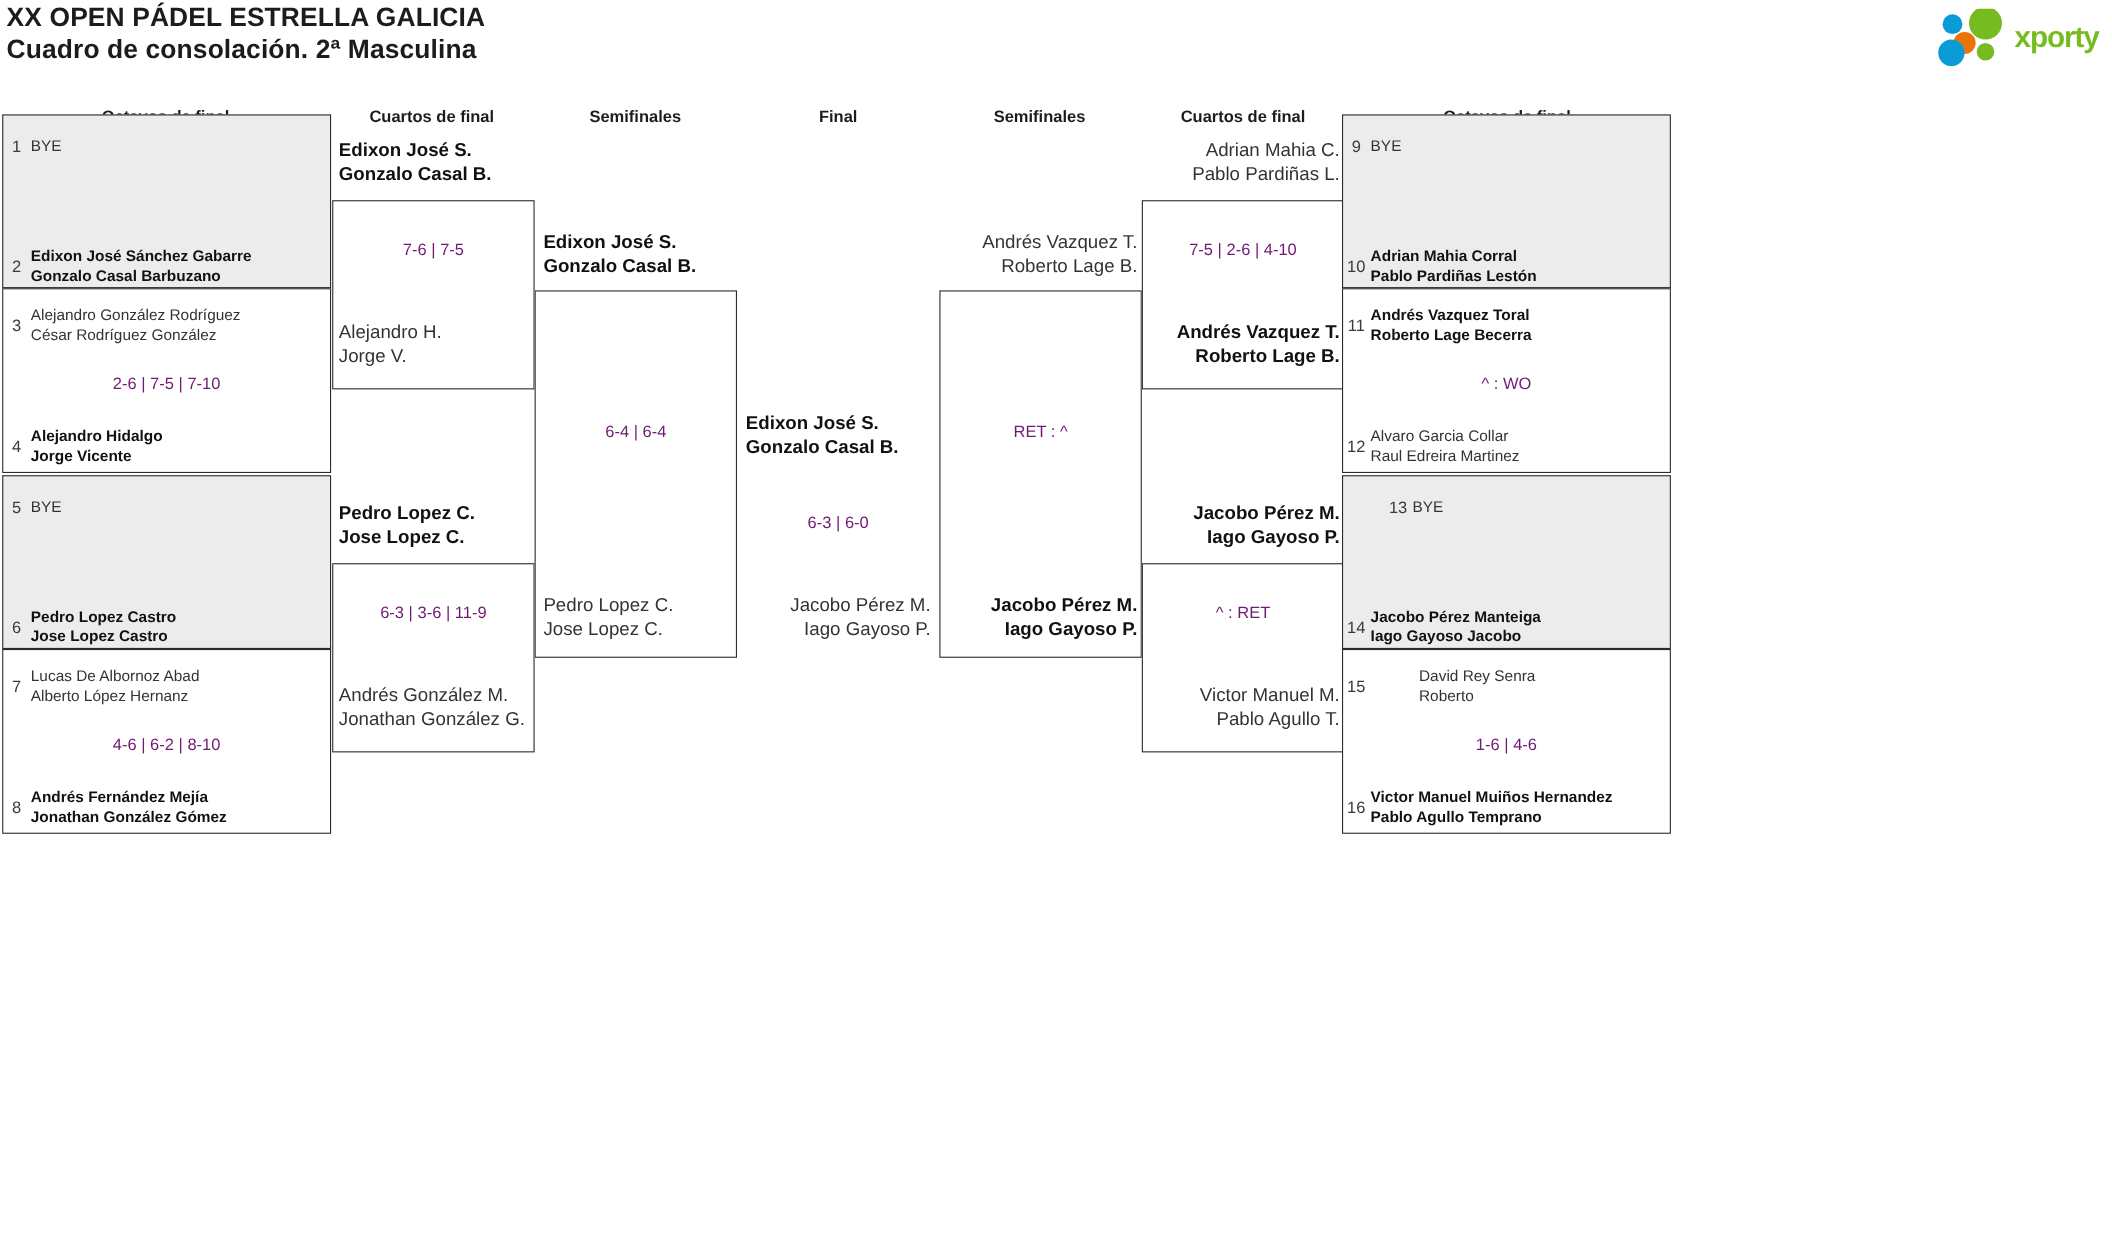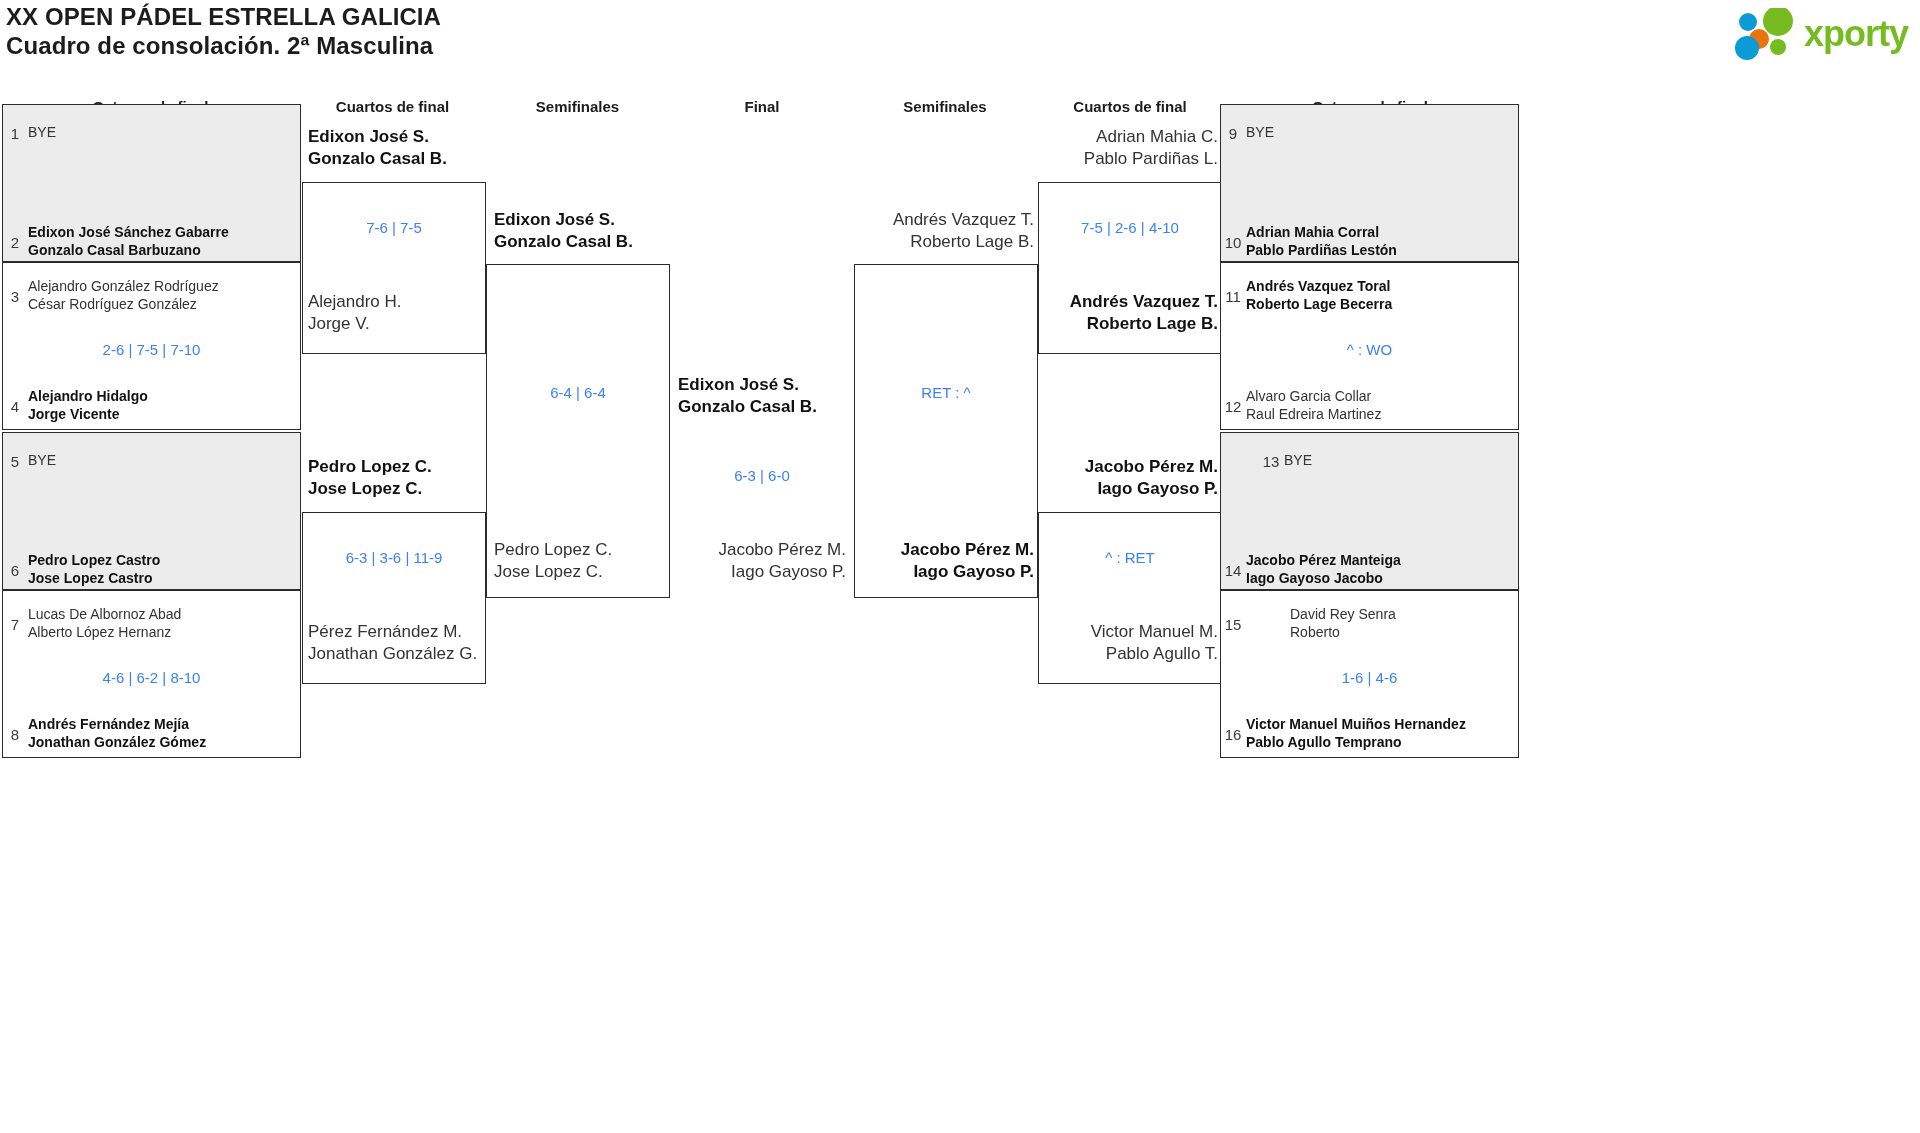--- a/index.html
+++ b/index.html
@@ -19,21 +19,21 @@
   }
 
   
   #header { position: absolute; left: 0; top: 0; width: 1920px; height: 78px; }
   #title-block { position: absolute; left: 6px; top: 2px; }
   .title-line1 { font-size: 24px; font-weight: bold; letter-spacing: .1px; line-height: 1.22; white-space: nowrap; }
   .title-line2 { font-size: 24px; font-weight: bold; letter-spacing: .1px; line-height: 1.22; white-space: nowrap; }
 
   #logo { position: absolute; right: 12px; top: 6px; height: 56px; display: flex; align-items: center; }
   #logo svg { display: block; }
-  #logo-word { font-size: 36px; font-weight: bold; letter-spacing: -1px; line-height: 1; margin-left: 0; }
+  #logo-word { font-size: 27px; font-weight: bold; letter-spacing: -1px; line-height: 1; margin-left: 0; }
 
   
   .round-head {
     position: absolute;
     font-size: 15px;
     font-weight: bold;
     text-align: center;
     color: #1c1c1c;
     white-space: nowrap;
     margin-top: 20px;
@@ -65,21 +65,21 @@
     line-height: 1.28;
     white-space: nowrap;
   }
   .names.win { font-weight: bold; color: #111; }
   .names.lose { font-weight: normal; color: #333; }
 
   
   .score {
     position: absolute;
     font-size: 15px;
-    color: #3b82f6;
+    color: #701a75;
     text-align: center;
     white-space: nowrap;
   }
 
   
   .adv {
     position: absolute;
     font-size: 17px;
     line-height: 1.28;
     white-space: nowrap;
@@ -193,21 +193,21 @@
     <span>Jorge V.</span>
   </div>
 
   <div class="adv win" style="left:308px; top:456px;">
     <span>Pedro Lopez C.</span><br>
     <span>Jose Lopez C.</span>
   </div>
   <div class="cell plain" style="left:302px; top:512px; width:184px; height:172px;"></div>
   <div class="score" style="left:302px; top:549px; width:184px;">6-3 | 3-6 | 11-9</div>
   <div class="adv lose" style="left:308px; top:621px;">
-    <span>Pérez Fernández M.</span><br>
+    <span>Andrés González M.</span><br>
     <span>Jonathan González G.</span>
   </div>
 
   <div class="adv win" style="left:494px; top:209px;">
     <span>Edixon José S.</span><br>
     <span>Gonzalo Casal B.</span>
   </div>
   <div class="cell plain" style="left:486px; top:264px; width:184px; height:334px;"></div>
   <div class="score" style="left:486px; top:384px; width:184px;">6-4 | 6-4</div>
   <div class="adv lose" style="left:494px; top:539px;">

